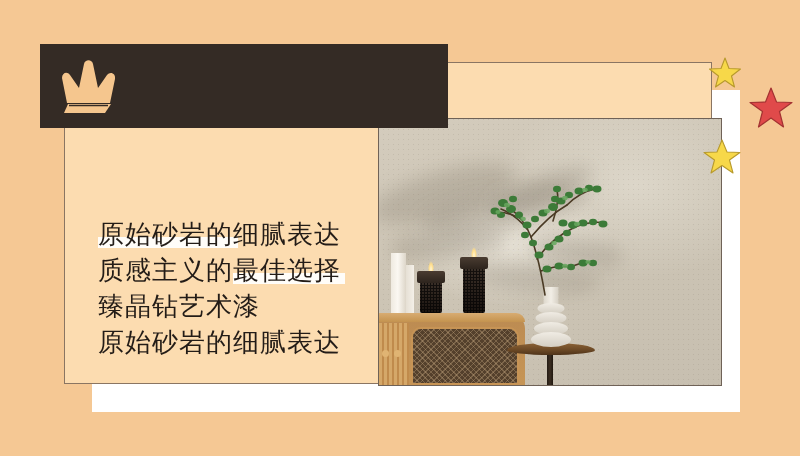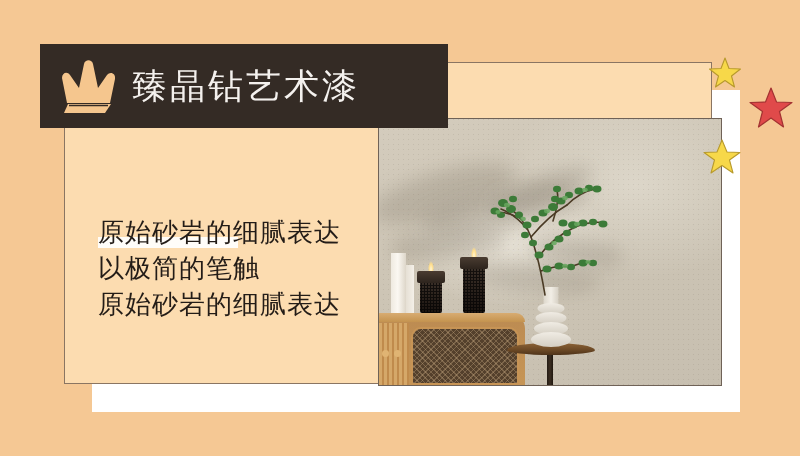--- a/index.html
+++ b/index.html
@@ -66,21 +66,20 @@
     z-index:7;
   }
   .copy .line{
     position:relative;
     font-size:26px;
     line-height:33px;
     color:#231c17;
     letter-spacing:1px;
     white-space:nowrap;
     margin-bottom:3px;
-    font-family:Liberation Mono, monospace;
   }
   .copy .line .hl{
     position:absolute;
     height:11px;
     background:rgba(255,255,255,0.92);
     z-index:-1;
     bottom:3px;
   }
   .copy .line .txt{position:relative;z-index:2;}
 
@@ -334,31 +333,34 @@
   </div>
 
   <div class="title-bar">
     <span class="crown-wrap">
       <svg width="62" height="56" viewBox="0 0 62 56">
         <path d="M4 20 C 4 15, 9 13, 12 17 L 21 30 L 26 6 C 27 1, 34 1, 35 6 L 40 30 L 49 17 C 52 13, 58 15, 57 21 L 52 45 L 9 45 Z" fill="#f5c68e"></path>
         <path d="M10 46 L 53 46 L 47 55 L 6 55 Z" fill="#f5c68e"></path>
         <path d="M11 47.5 L 50 47.5" stroke="#342b25" stroke-width="1.6" fill="none"></path>
       </svg>
     </span>
-    <span class="title-text">臻晶钻艺术漆</span>
   </div>
 
 
   <div class="copy">
     <div class="line">
       <span class="hl" style="left:0px;width:140px;"></span>
       <span class="txt">原始砂岩的细腻表达</span>
     </div>
     <div class="line">
-      <span class="txt">以极简的笔触</span>
+      <span class="hl" style="left:135px;width:112px;"></span>
+      <span class="txt">质感主义的最佳选择</span>
+    </div>
+    <div class="line">
+      <span class="txt">臻晶钻艺术漆</span>
     </div>
     <div class="line">
       <span class="txt">原始砂岩的细腻表达</span>
     </div>
   </div>
 
   <span class="star star-y1">
     <svg width="34" height="34" viewBox="0 0 34 34">
       <path d="M17 2 L21 12.5 L32.5 13 L23.5 20 L26.5 31 L17 24.5 L7.5 31 L10.5 20 L1.5 13 L13 12.5 Z" fill="#f7d849" stroke="#b89a2c" stroke-width="1.1" stroke-linejoin="round"></path>
     </svg>

